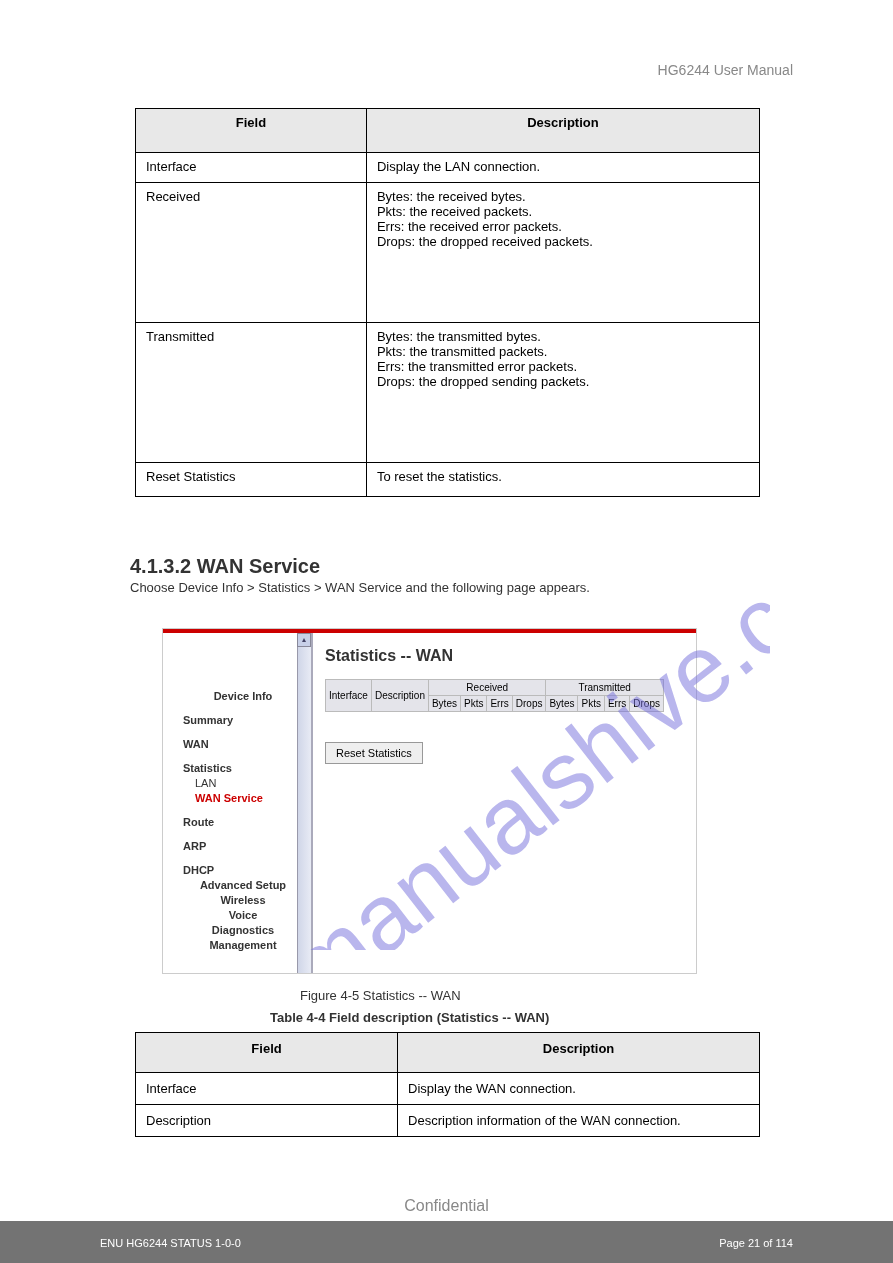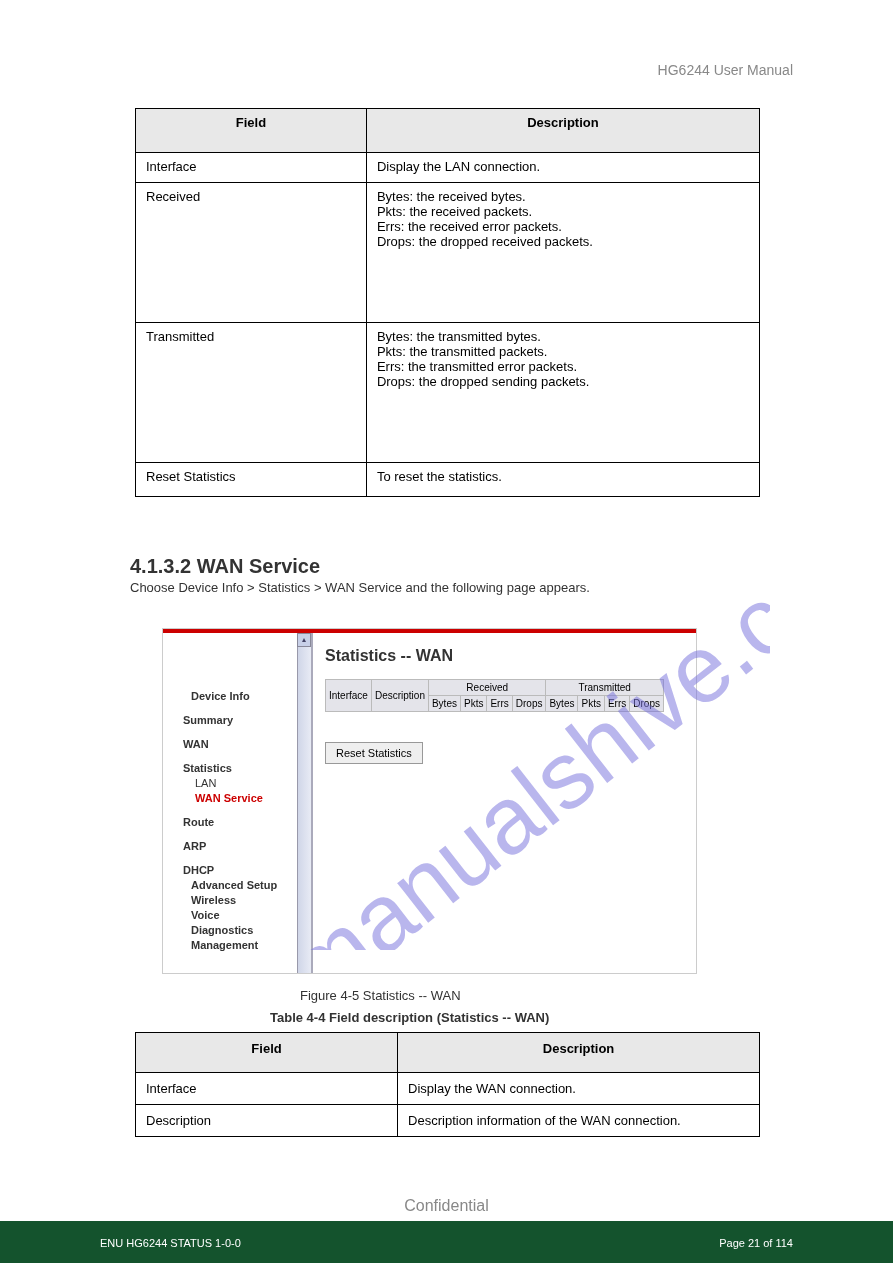--- a/index.html
+++ b/index.html
@@ -18,41 +18,41 @@
 .row-reset { height: 34px; }
 .section-h { position: absolute; font-size: 20px; font-weight: bold; color: #333; }
 .sh-wan { top: 555px; left: 130px; }
 .sec-text { position: absolute; top: 580px; left: 130px; font-size: 13px; color: #333; width: 640px; }
 .screenshot { position: absolute; top: 628px; left: 162px; width: 535px; height: 346px; border: 1px solid #ccc; background: #fff; }
 .ss-topbar { position: absolute; top: 0; left: 0; right: 0; height: 4px; background: #c00; }
 .ss-sidebar { position: absolute; top: 4px; left: 0; width: 150px; height: 340px; background: #fff; border-right: 2px solid #aab; }
 .ss-scrollhint { position: absolute; top: 0px; right: 0px; width: 14px; height: 340px; background: linear-gradient(to right, #d0d6e8, #e8ebf5); border-left: 1px solid #99a; }
 .ss-scroll-btn { position: absolute; top: 0; right: 0; width: 14px; height: 14px; background: #c8d0e8; border: 1px solid #889; font-size: 8px; text-align: center; line-height: 12px; color: #446; }
 .nav { font-size: 11px; padding-top: 54px; padding-left: 12px; color: #333; }
-.nav .top { font-weight: bold; margin: 3px 16px; }
+.nav .top { font-weight: bold; margin: 3px 0; text-align: center; }
 .nav .lvl1 { font-weight: bold; margin: 12px 0 3px 8px; }
 .nav .lvl2 { margin: 3px 12px 3px 20px; }
 .nav .active { color: #c00; font-weight: bold; }
 .ss-content { position: absolute; top: 4px; left: 150px; right: 0; padding: 14px 12px; }
 .ss-heading { font-size: 16px; font-weight: bold; color: #333; margin-bottom: 14px; }
 .stats-table { border-collapse: collapse; font-size: 10px; margin-bottom: 30px; }
 .stats-table th, .stats-table td { border: 1px solid #bbb; background: #e4e4ea; padding: 2px 3px; text-align: center; }
 .stats-table th { font-weight: normal; }
 .reset-btn-wrap { }
 .reset-btn { font-size: 11px; padding: 4px 10px; background: #efefef; border: 1px solid #999; cursor: pointer; }
 .fig-caption { position: absolute; top: 988px; left: 300px; font-size: 13px; color: #333; }
 .table2-cap { position: absolute; top: 1010px; left: 270px; font-size: 13px; font-weight: bold; color: #333; }
 .table2 { position: absolute; top: 1032px; left: 135px; border-collapse: collapse; width: 625px; }
 .table2 th, .table2 td { border: 1px solid #000; padding: 8px 10px; vertical-align: top; font-size: 13px; }
 .table2 th { background: #e8e8e8; font-weight: bold; text-align: center; height: 40px; }
 .table2 .col1 { width: 42%; }
 .table2 .col2 { width: 58%; }
 .t2r1 td { height: 28px; }
 .t2r2 td { height: 28px; }
-.footer { position: absolute; bottom: 0; left: 0; right: 0; height: 42px; background: #14532d; color: #fff; font-size: 11px; padding: 14px 30px; }
+.footer { position: absolute; bottom: 0; left: 0; right: 0; height: 42px; background: #737373; color: #fff; font-size: 11px; padding: 14px 30px; }
 .footer .left { position: absolute; left: 100px; bottom: 14px; }
 .footer .right { position: absolute; right: 100px; bottom: 14px; }
 .confidential { position: absolute; bottom: 48px; left: 0; right: 0; text-align: center; font-size: 16px; color: #888; }
 .watermark { position: absolute; top: 350px; left: 120px; width: 650px; height: 600px; pointer-events: none; z-index: 5; }
 .watermark svg text { font-size: 95px; font-family: Arial, sans-serif; fill: rgba(115,110,220,0.5); }
 </style>
 </head>
 <body>
 
 <div class="page">

